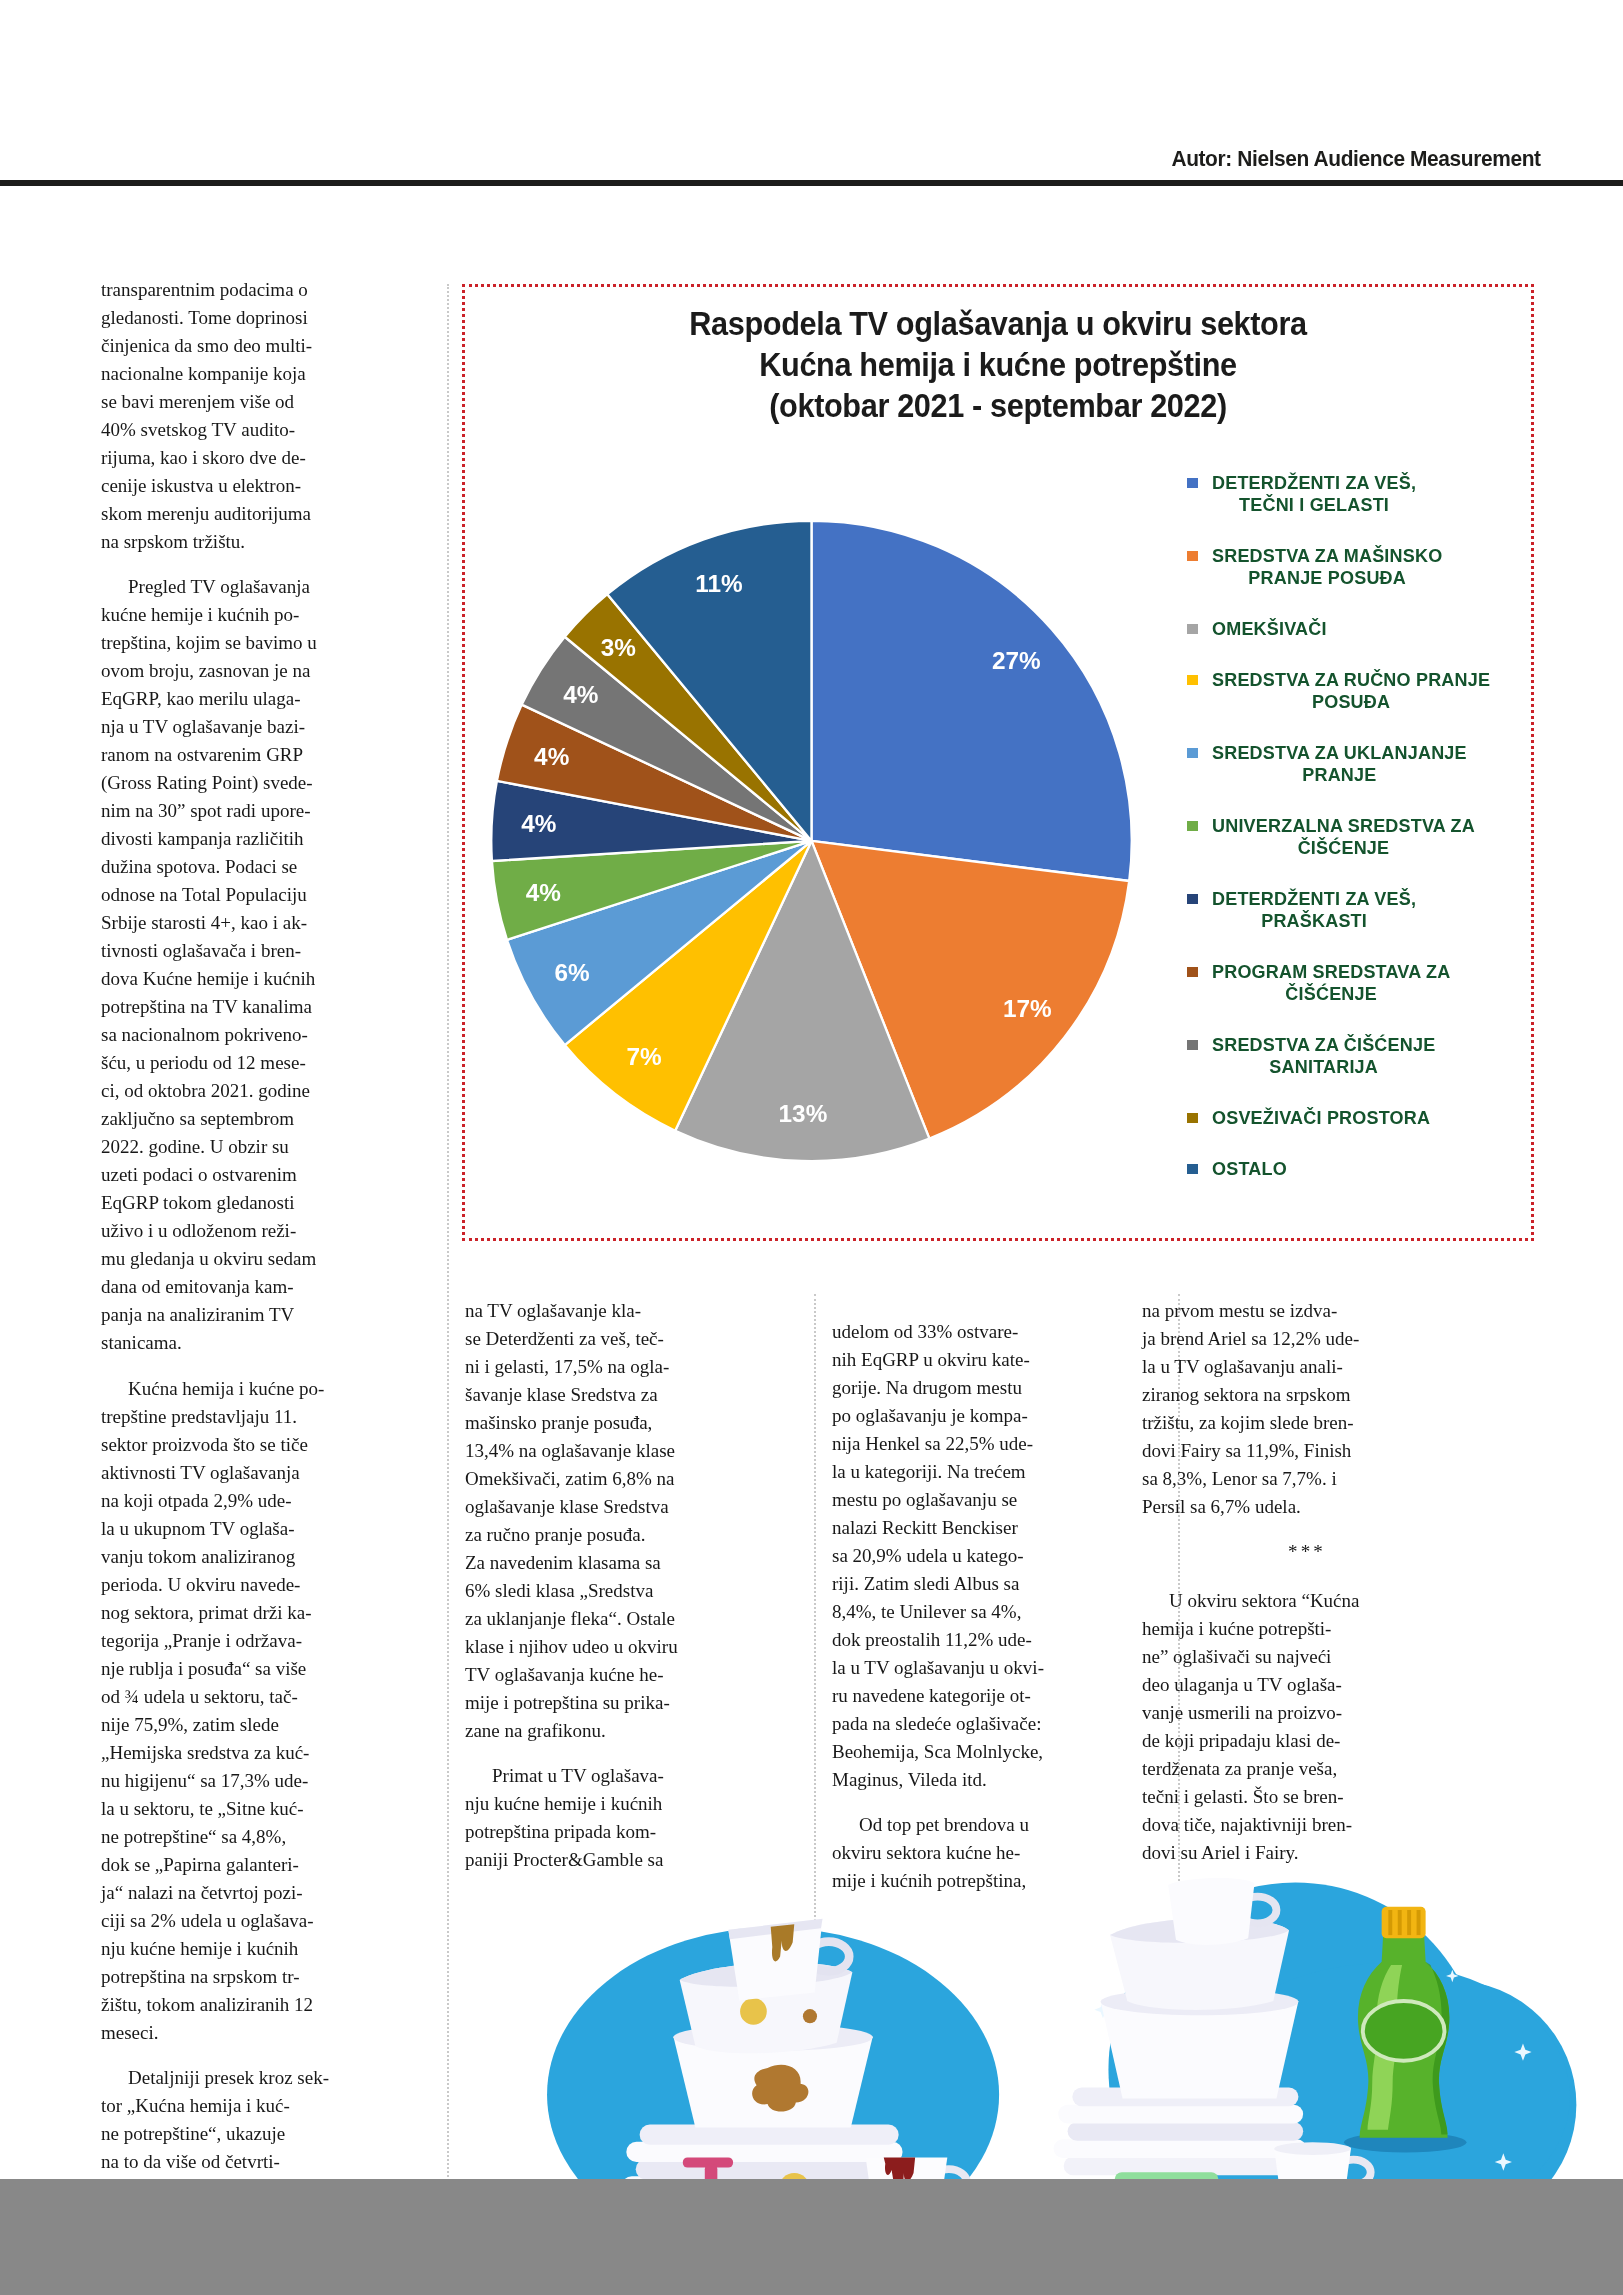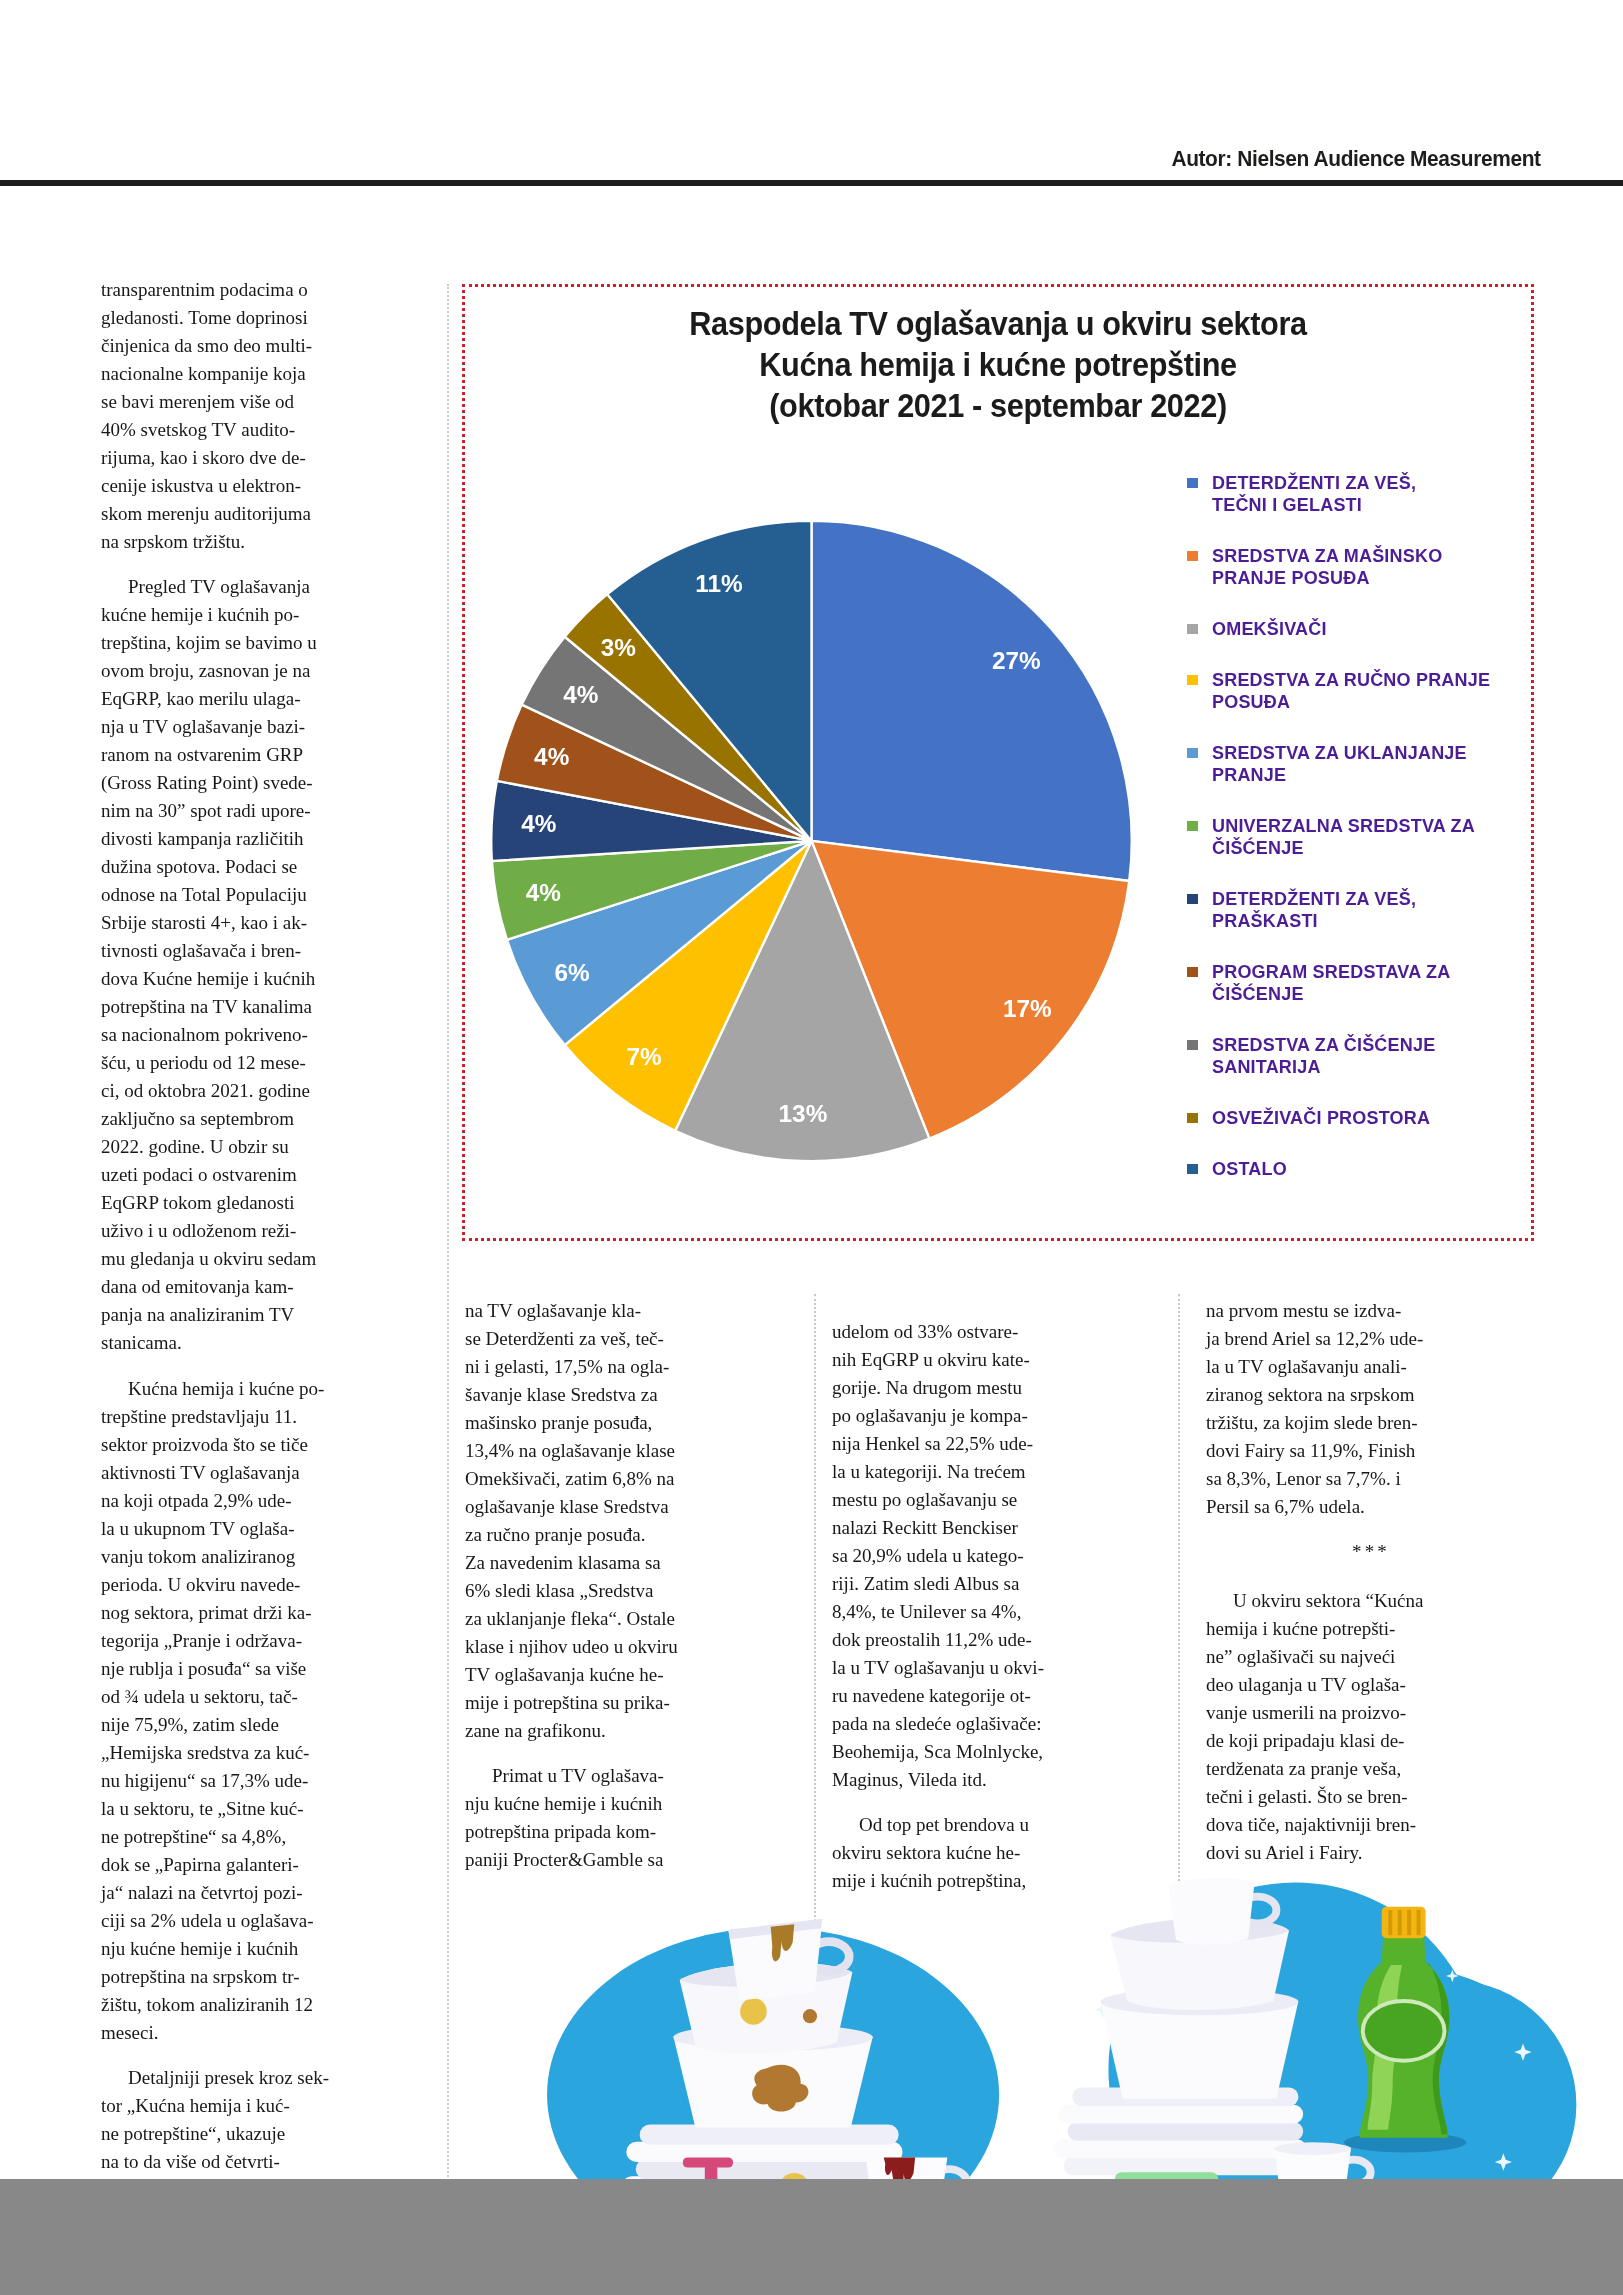--- a/index.html
+++ b/index.html
@@ -11,42 +11,42 @@
           letter-spacing:-0.4px;transform:scaleX(.95);transform-origin:right center;color:#1d1d1b;}
   .rule{position:absolute;top:180px;left:0;width:1623px;height:6.3px;background:#1d1d1b;}
   
   .col{position:absolute;font-size:19px;line-height:28px;text-align:left;color:#181818;}
   .col p{margin:0 0 17.3px 0;white-space:pre-line;}
   .col p.ind{text-indent:27px;}
   .col p.stars{text-align:center;text-indent:0;letter-spacing:3.1px;margin:11px 0 20.4px 0;}
   .col-left{left:101px;top:276px;width:333px;}
   .col-b{left:465px;top:1297px;width:325px;}
   .col-c{left:832px;top:1318px;width:317px;}
-  .col-d{left:1206px;top:1297px;width:330px;}
+  .col-d{left:1142px;top:1297px;width:330px;}
   
   .vsep{position:absolute;width:0;border-left:2.4px dotted #c9c9c9;}
   .vsep.s1{left:447px;top:284px;height:1900px;}
   .vsep.s2{left:814px;top:1294px;height:675px;}
   .vsep.s3{left:1178px;top:1294px;height:675px;}
   
   .chart-box{position:absolute;left:462px;top:284px;width:1066px;height:951px;
              border:3.1px dotted #cb2229;background:#fff;}
   .chart-title{position:absolute;left:0;top:15.7px;width:100%;text-align:center;
                font-family:"Liberation Sans",sans-serif;font-weight:700;font-size:33px;
                line-height:41px;color:#1b1b1b;white-space:pre-line;
                transform:scaleX(.93);transform-origin:center top;letter-spacing:-0.4px;}
   .pie-wrap{position:absolute;left:9.4px;top:218px;width:675px;height:675px;}
   .pie-label{fill:#ffffff;font-family:"Liberation Sans",sans-serif;font-weight:700;
              font-size:31px;text-anchor:middle;dominant-baseline:central;}
   .legend{position:absolute;left:722px;top:185px;width:334px;display:flex;
           flex-direction:column;gap:29px;}
   .legend-item{display:flex;align-items:flex-start;gap:14px;}
   .legend-swatch{flex:0 0 11px;width:11px;height:9.4px;margin-top:6.3px;}
   .legend-label{font-family:"Liberation Sans",sans-serif;font-weight:700;font-size:18px;
-                line-height:22px;color:#4c1d95;white-space:pre-line;letter-spacing:0.2px;}
+                line-height:22px;color:#14532d;white-space:pre-line;letter-spacing:0.2px;text-align:center;}
   
   .illo{position:absolute;}
   .illo-left{left:518px;top:1881px;}
   .illo-right{left:1044px;top:1877px;}
   
   .footer{position:absolute;left:1092px;top:2248px;height:35px;display:flex;
           align-items:center;gap:12.6px;font-family:"Liberation Sans",sans-serif;color:#1d1d1b;}
   .logo-circle{width:27px;height:27px;border:2.4px solid #1d1d1b;border-radius:50%;
                display:flex;align-items:center;justify-content:center;
                font-weight:700;font-size:12px;letter-spacing:-0.8px;}

